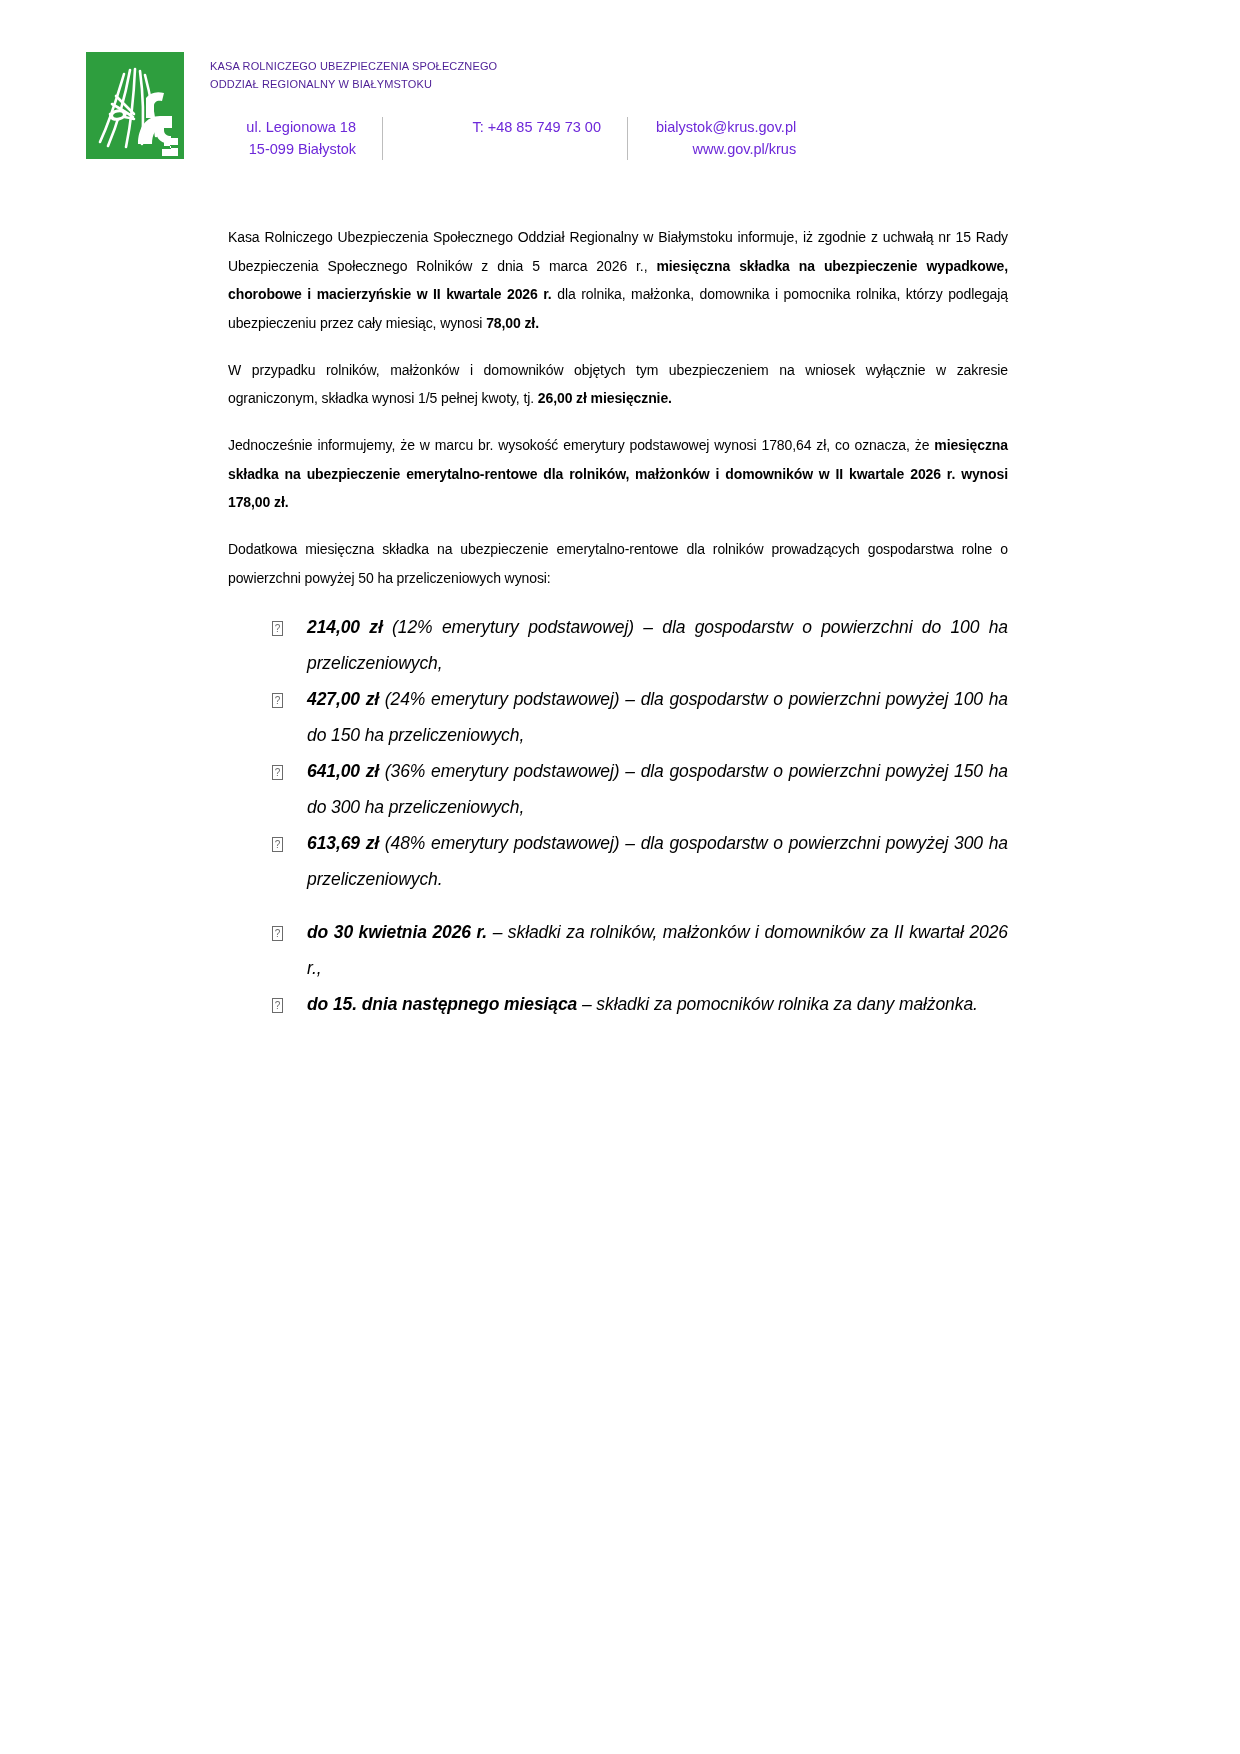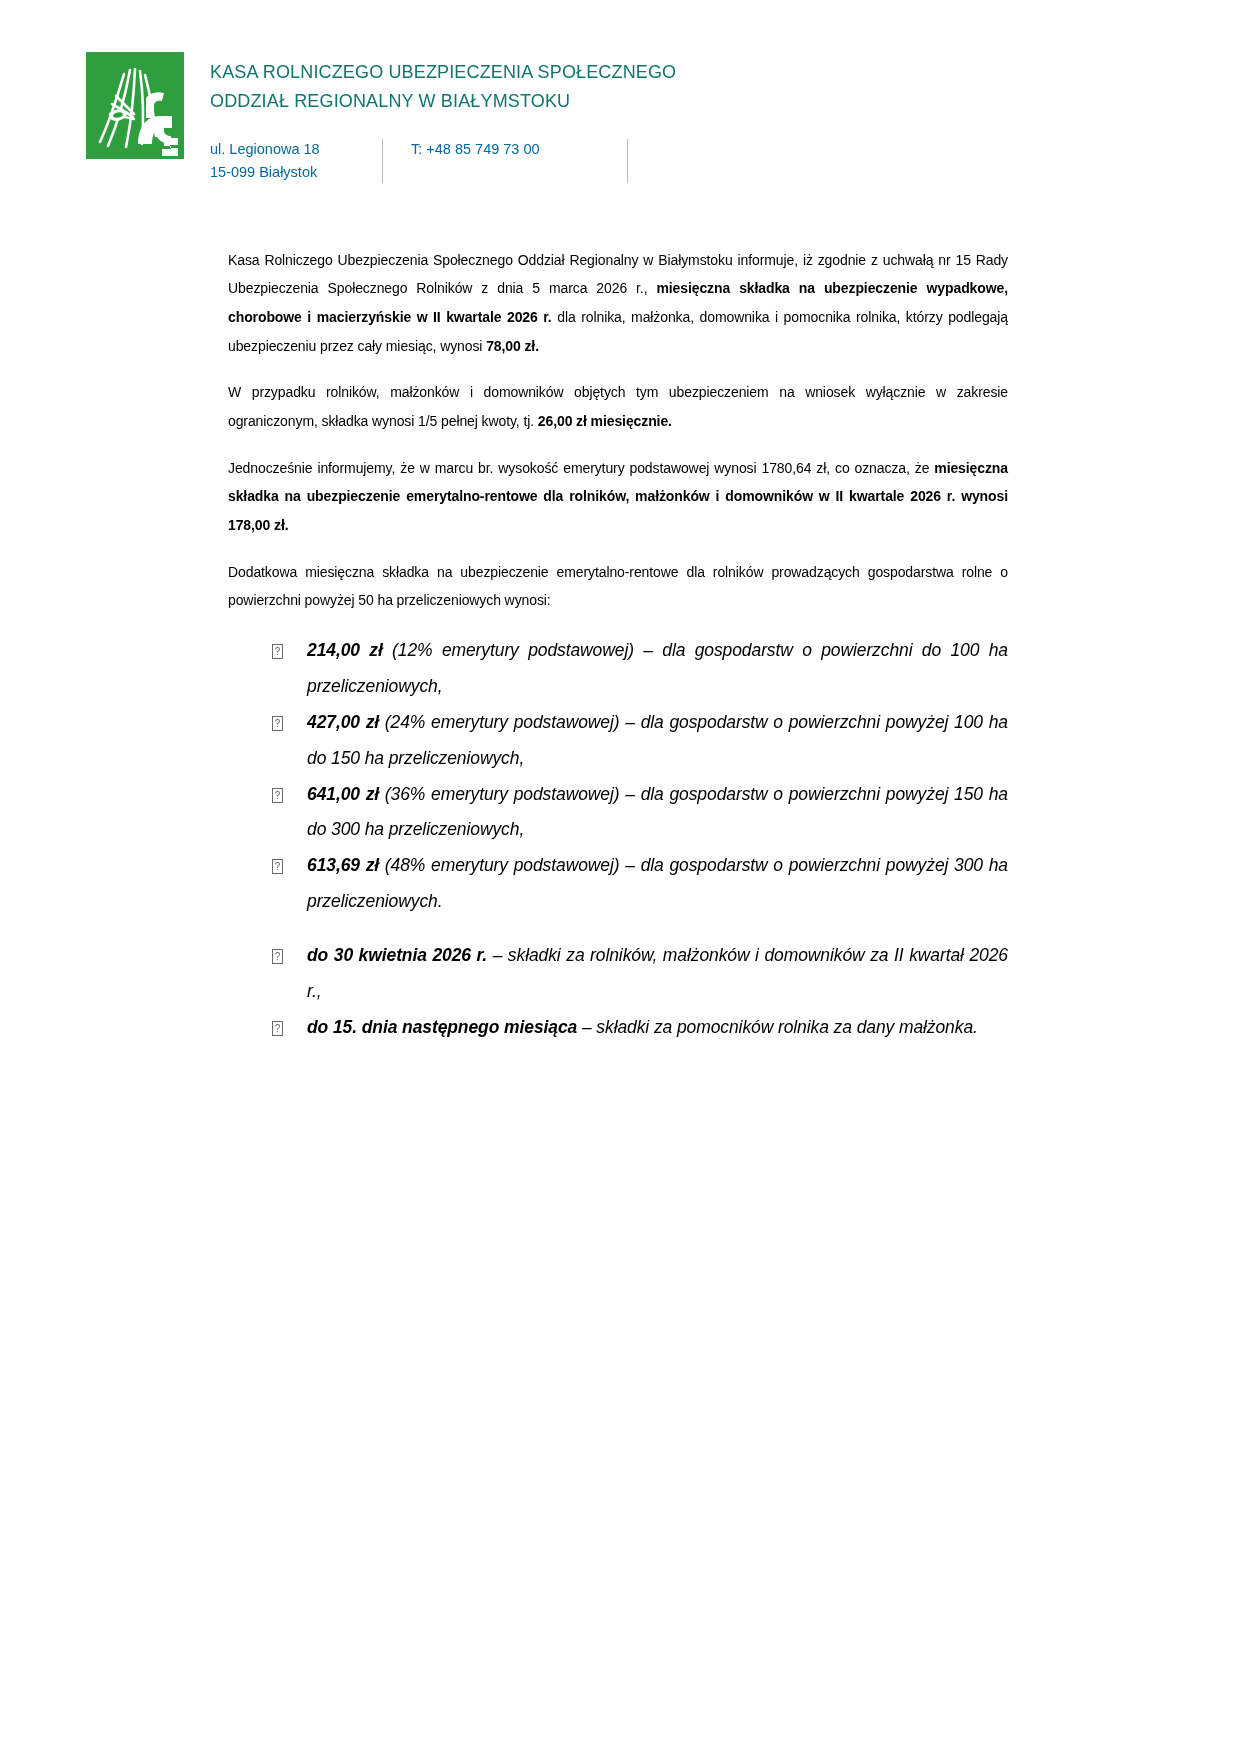--- a/index.html
+++ b/index.html
@@ -32,38 +32,39 @@
     position: relative;
     overflow: hidden;
   }
   .logo svg { display: block; width: 100%; height: 100%; }
 
   .letterhead-text {
     margin-left: 26px;
     padding-top: 6px;
   }
   .org-name {
-    font-size: 18px;
+    font-size: 11px;
     line-height: 1.62;
     letter-spacing: 0.15px;
-    color: #0f766e;
+    color: #4c1d95;
     font-weight: 400;
   }
   .org-name div { white-space: nowrap; }
 
   .contact-row {
     display: flex;
     align-items: stretch;
     margin-top: 22px;
   }
   .contact-col {
     font-size: 14.5px;
     line-height: 1.56;
-    color: #0369a1;
+    color: #6d28d9;
     padding-right: 26px;
+    text-align: right;
   }
   .contact-col.c1 { min-width: 146px; }
   .contact-col.c2 { min-width: 190px; padding-left: 28px; }
   .contact-col.c3 { padding-left: 28px; }
   .vsep {
     width: 1px;
     background: #bdbdbd;
     margin: 1px 0 1px 0;
     flex: 0 0 1px;
   }
@@ -163,20 +164,24 @@
     <div class="contact-row">
       <div class="contact-col c1">
         <div>ul. Legionowa 18</div>
         <div>15-099 Białystok</div>
       </div>
       <div class="vsep"></div>
       <div class="contact-col c2">
         <div>T: +48 85 749 73 00</div>
       </div>
       <div class="vsep"></div>
+      <div class="contact-col c3">
+        <div>bialystok@krus.gov.pl</div>
+        <div>www.gov.pl/krus</div>
+      </div>
     </div>
   </div>
 </header>
 
 <main class="doc">
 
 
   <p class="para"><span>Kasa Rolniczego Ubezpieczenia Społecznego Oddział Regionalny w Białymstoku informuje, iż zgodnie z uchwałą nr 15 Rady Ubezpieczenia Społecznego Rolników z dnia 5 marca 2026 r., </span><span class="b">miesięczna składka na ubezpieczenie wypadkowe, chorobowe i macierzyńskie w II kwartale 2026 r.</span><span> dla rolnika, małżonka, domownika i pomocnika rolnika, którzy podlegają ubezpieczeniu przez cały miesiąc, wynosi </span><span class="b">78,00 zł.</span></p>
   <p class="para"><span>W przypadku rolników, małżonków i domowników objętych tym ubezpieczeniem na wniosek wyłącznie w zakresie ograniczonym, składka wynosi 1/5 pełnej kwoty, tj. </span><span class="b">26,00 zł miesięcznie.</span></p>
   <p class="para"><span>Jednocześnie informujemy, że w marcu br. wysokość emerytury podstawowej wynosi 1780,64 zł, co oznacza, że </span><span class="b">miesięczna składka na ubezpieczenie emerytalno-rentowe dla rolników, małżonków i domowników w II kwartale 2026 r. wynosi 178,00 zł.</span></p>

